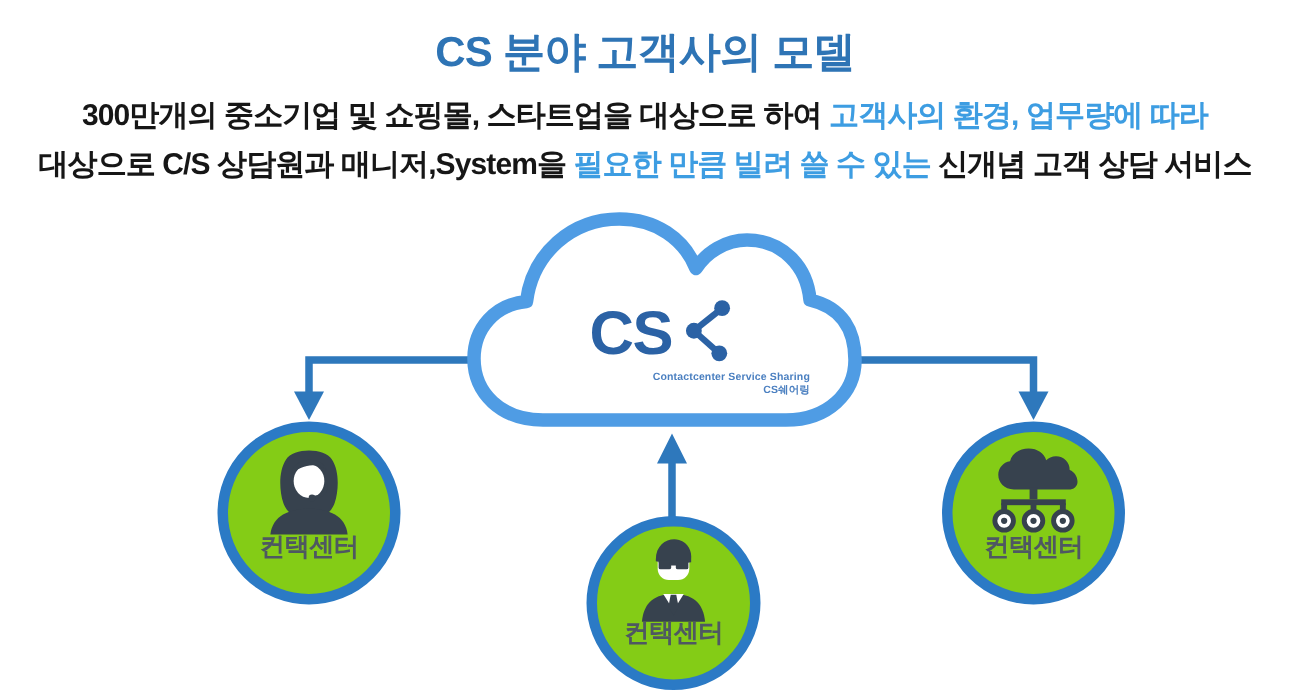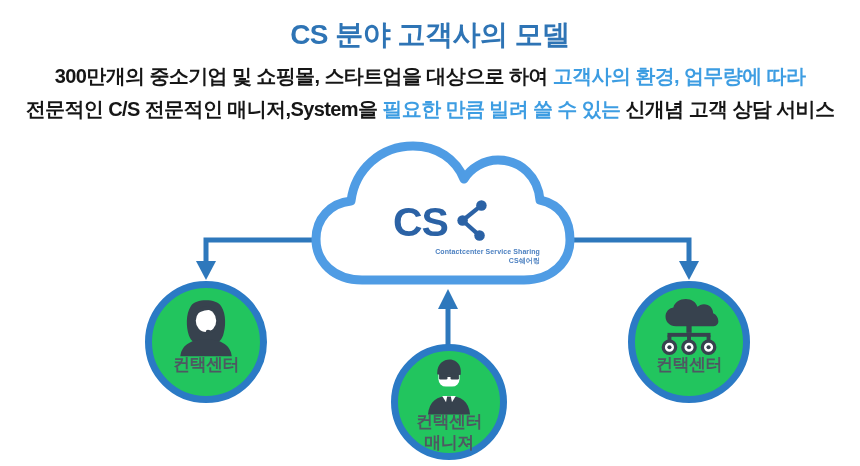--- a/index.html
+++ b/index.html
@@ -37,21 +37,21 @@
   .logo-s-icon{width:32px;height:45px;margin:0 1px 2px 4px;}
   .logo-s-icon .n{fill:var(--logo-blue,#2b62a5);}
   .logo-s-icon .l{stroke:var(--logo-blue,#2b62a5);stroke-width:4.5;}
   .tagline{
     position:absolute;top:123px;right:36px;text-align:right;
     font-size:7px;font-weight:700;line-height:9px;letter-spacing:0.1px;
     color:var(--tagline-blue,#4a7fc0);
   }
   
   .node{
-    position:absolute;box-sizing:border-box;background:#22c55e;
+    position:absolute;box-sizing:border-box;background:#84cc16;
     border:7px solid var(--ring-blue,#2b7ac5);border-radius:50%;
   }
   .node-agent {left:145px;top:281px;width:122px;height:122px;}
   .node-manager{left:391px;top:344px;width:116px;height:116px;}
   .node-system{left:628px;top:281px;width:122px;height:122px;}
   .node-icon{position:absolute;left:50%;transform:translateX(-50%);}
   .node-agent  .node-icon{top:7px;width:66px;height:62px;}
   .node-manager .node-icon{top:6px;width:62px;height:58px;}
   .node-system .node-icon{top:9px;width:68px;height:60px;}
   .node-label{
@@ -65,21 +65,21 @@
   .dk{fill:var(--icon-dark,#37424e);}
   .wt{fill:#ffffff;}
 </style>
 </head>
 <body>
 
 <div class="canvas">
 
   <div class="title">CS 분야 고객사의 모델</div>
   <div class="sub line1"><span>300만개의 중소기업 및 쇼핑몰, 스타트업을 대상으로 하여 </span><span class="accent">고객사의 환경, 업무량에 따라</span></div>
-  <div class="sub line2"><span>전문적인 C/S 전문적인 매니저,System을 </span><span class="accent">필요한 만큼 빌려 쓸 수 있는 </span><span>신개념 고객 상담 서비스</span></div>
+  <div class="sub line2"><span>대상으로 C/S 상담원과 매니저,System을 </span><span class="accent">필요한 만큼 빌려 쓸 수 있는 </span><span>신개념 고객 상담 서비스</span></div>
 
   <svg class="arrows" width="860" height="466" viewBox="0 0 860 466">
     <g>
       <path class="stroke" d="M330,240 H206 V262"></path>
       <polygon class="head" points="206,280 196,261 216,261"></polygon>
     </g>
     <g>
       <path class="stroke" d="M552,240 H689 V262"></path>
       <polygon class="head" points="689,280 679,261 699,261"></polygon>
     </g>
@@ -138,21 +138,20 @@
       <path class="dk" d="M31,25 C31,8 45,1 56,4 C66,7 70,16 69,25 L69,28 C57,30 43,30 31,27 Z"></path>
       <rect class="dk" x="34" y="26" width="13.5" height="9.5" rx="2"></rect>
       <rect class="dk" x="52.5" y="26" width="13.5" height="9.5" rx="2"></rect>
       <rect class="dk" x="46" y="28.5" width="8" height="3"></rect>
       <path class="dk" d="M16,92 C18,70 31,62 50,62 C69,62 82,70 84,92 Z"></path>
       <path class="wt" d="M39,62 L50,80 L61,62 Z"></path>
       <path class="dk" d="M47,63 h6 l2.5,13 -5.5,9 -5.5,-9 Z"></path>
     </svg>
     <div class="node-label">
       <div>컨택센터</div>
-      <div>매니져</div>
     </div>
   </div>
 
   <div class="node node-system">
     <svg class="node-icon" viewBox="0 0 100 92">
       <path class="dk" d="M30,45 C20,45 14,38 14,30 C14,23 19,17 26,16 C28,8 36,3 45,3 C54,3 61,8 63,15 C65,13 69,11 73,11 C81,11 87,17 87,25 C92,27 95,32 95,37 C95,42 91,45 86,45 Z"></path>
       <rect class="dk" x="46" y="43" width="8" height="12"></rect>
       <rect class="dk" x="17" y="55" width="66" height="6"></rect>
       <rect class="dk" x="17" y="59" width="6" height="9"></rect>
       <rect class="dk" x="47" y="59" width="6" height="9"></rect>

